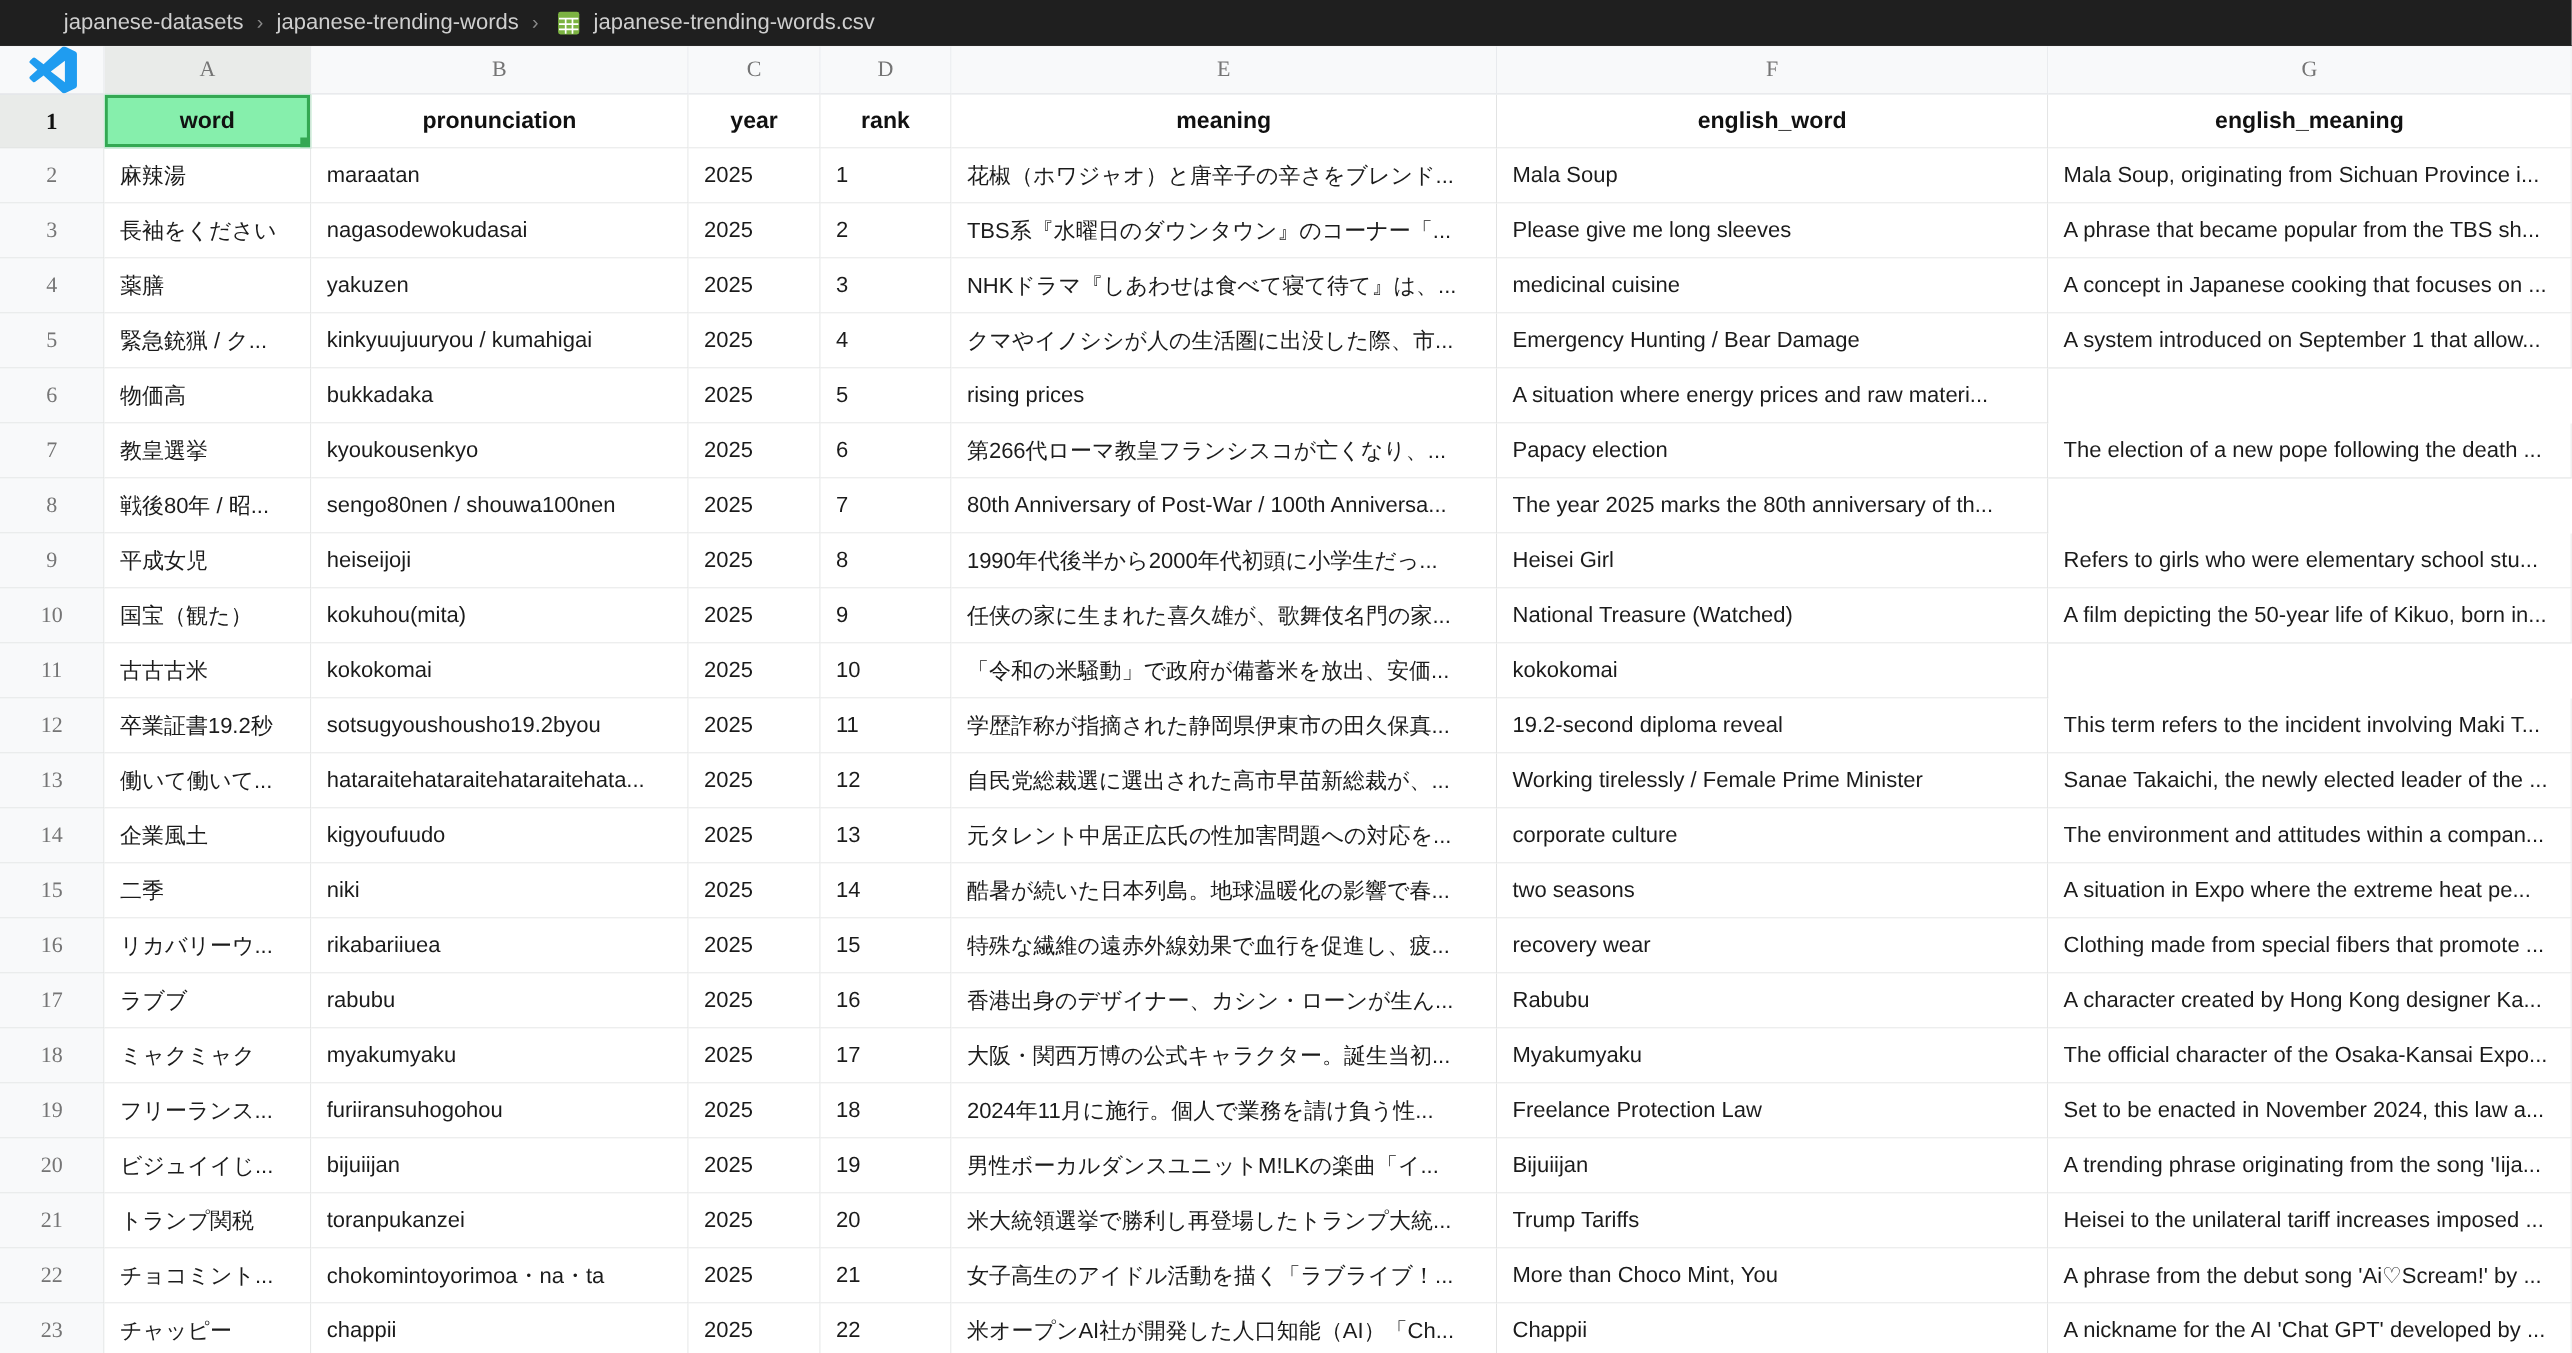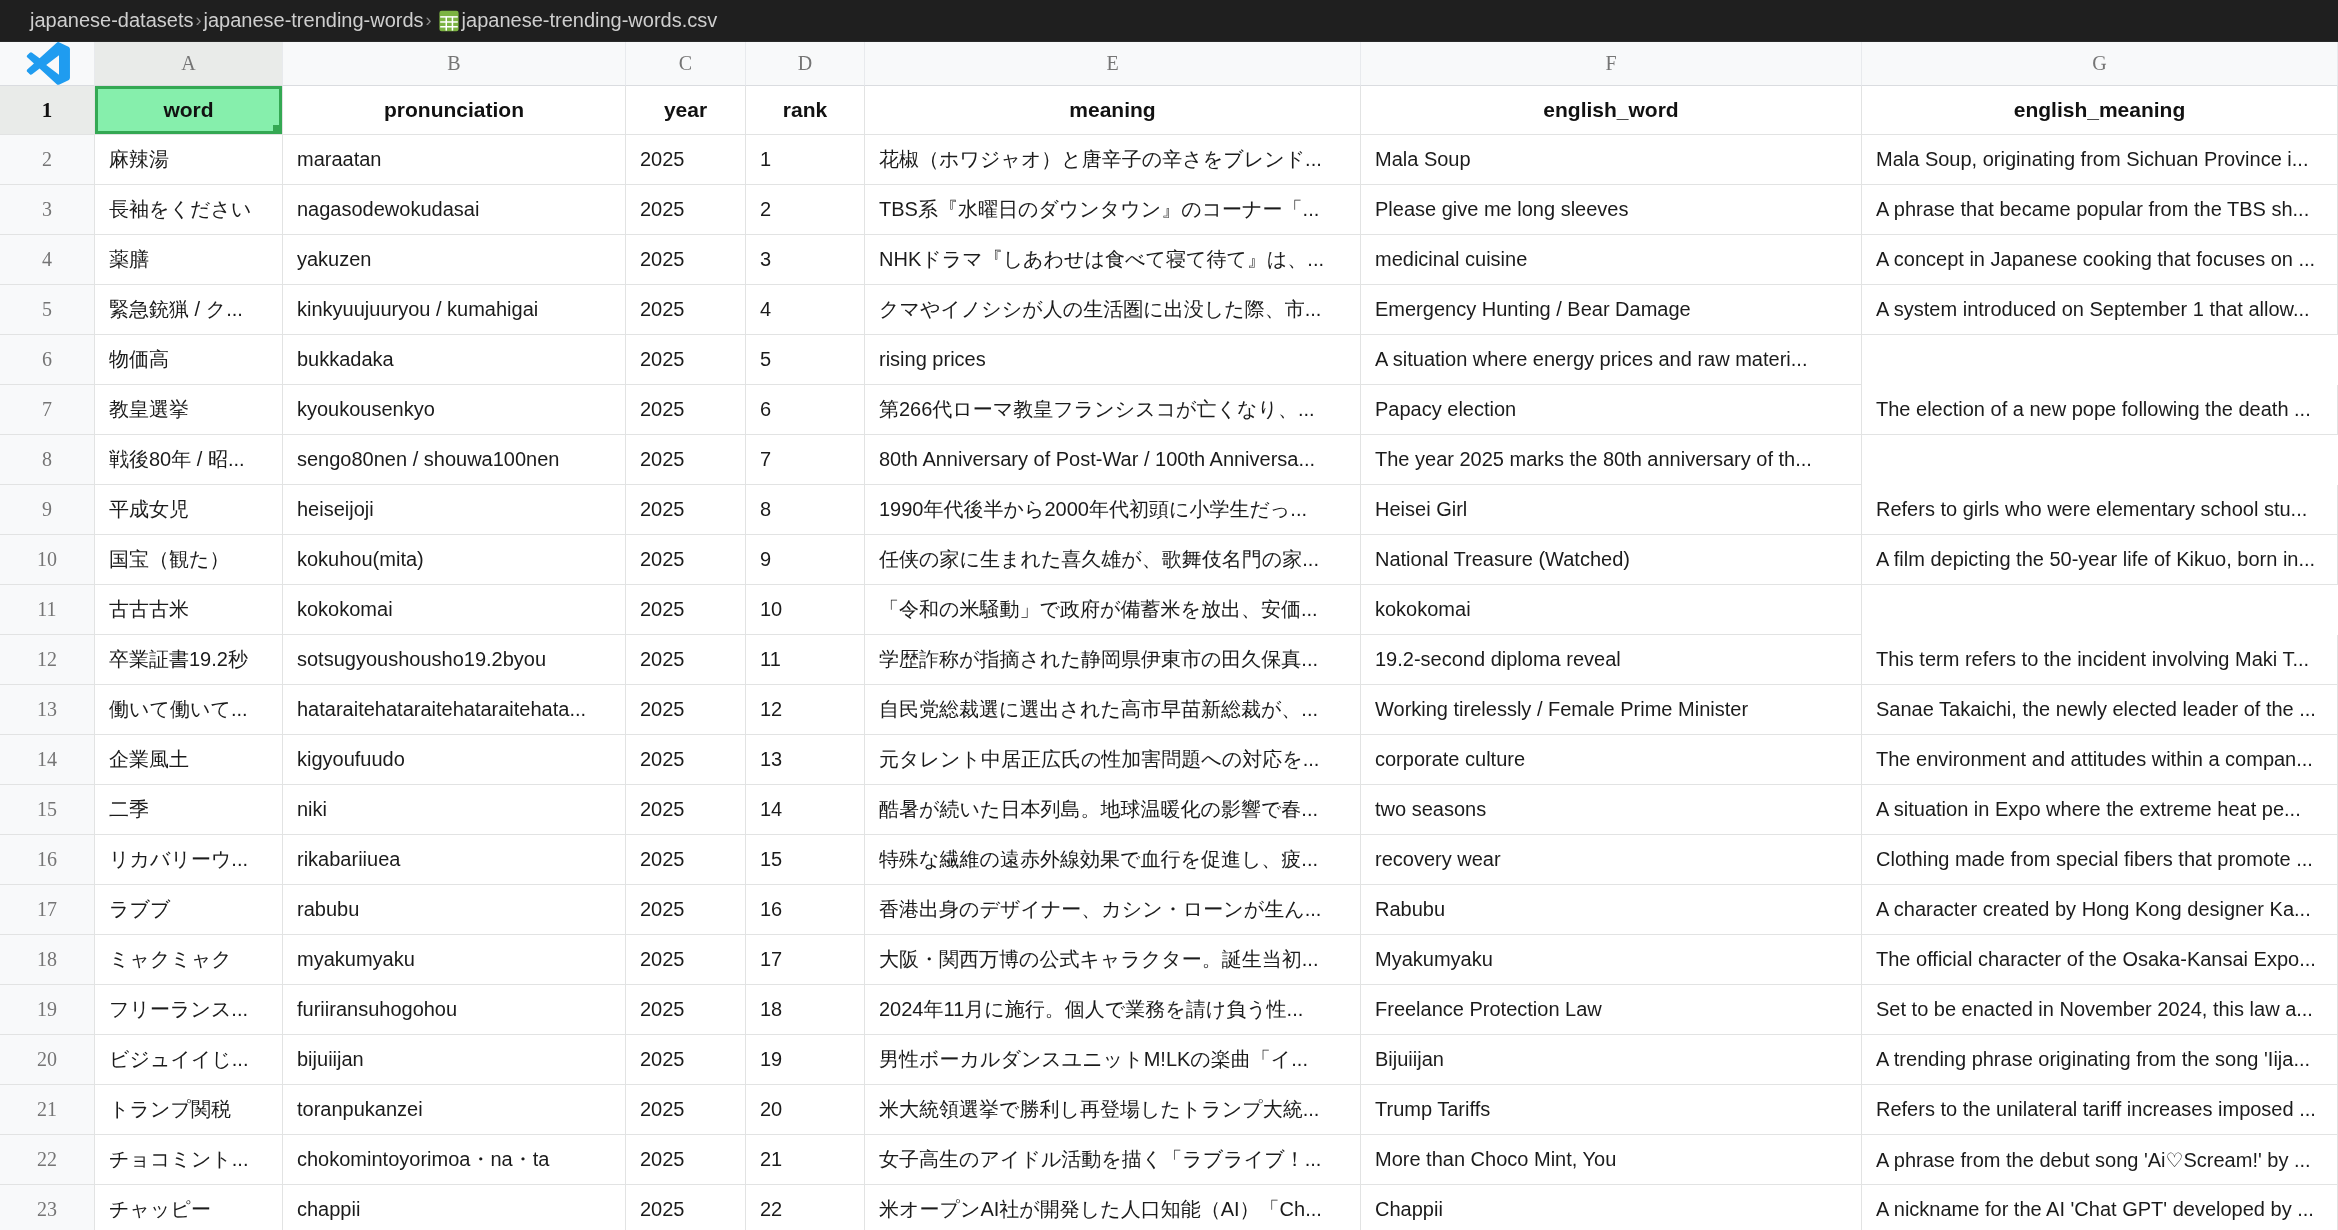--- a/index.html
+++ b/index.html
@@ -2,21 +2,21 @@
 <html><head>
 <meta charset="utf-8">
 <style>
   * { margin:0; padding:0; box-sizing:border-box; }
   html,body { width:2338px; height:1230px; overflow:hidden; background:#fff;
               font-family:"Liberation Sans", sans-serif; }
 
   
   .topbar { height:42px; background:#1f1f1f; display:flex; align-items:center;
             padding-left:30px; border-bottom:1px solid #2a2a2a; }
-  .breadcrumb { display:flex; align-items:center; font-size:20px; color:#cfcfcf; }
+  .breadcrumb { display:flex; align-items:center; gap:10px; font-size:20px; color:#cfcfcf;margin-left:28px; }
   .breadcrumb .sep { color:#8a8a8a; font-size:18px; padding:0 2px; }
   .breadcrumb .fileicon { display:flex; align-items:center; margin:0 2px 0 4px; }
 
   
   .sheet { height:1188px; overflow:hidden; background:#fff; }
   .grid-row { display:grid; grid-template-columns:95px 188px 343px 120px 119px 496px 501px 476px; }
 
   .cell { border-right:1px solid #e2e3e3; border-bottom:1px solid #e2e3e3;
           display:flex; align-items:center; overflow:hidden; white-space:nowrap;
           font-size:20px; color:#1b1b1b; background:#fff; padding:0 14px; }
@@ -288,21 +288,21 @@
         <div class="cell">A trending phrase originating from the song 'Iija...</div>
       </div>
       <div class="grid-row data-row">
         <div class="cell gutter">21</div>
         <div class="cell">トランプ関税</div>
         <div class="cell">toranpukanzei</div>
         <div class="cell">2025</div>
         <div class="cell">20</div>
         <div class="cell">米大統領選挙で勝利し再登場したトランプ大統...</div>
         <div class="cell">Trump Tariffs</div>
-        <div class="cell">Refers to the unilateral tariff increases imposed ...</div>
+        <div class="cell">Heisei to the unilateral tariff increases imposed ...</div>
       </div>
       <div class="grid-row data-row">
         <div class="cell gutter">22</div>
         <div class="cell">チョコミント...</div>
         <div class="cell">chokomintoyorimoa・na・ta</div>
         <div class="cell">2025</div>
         <div class="cell">21</div>
         <div class="cell">女子高生のアイドル活動を描く「ラブライブ！...</div>
         <div class="cell">More than Choco Mint, You</div>
         <div class="cell">A phrase from the debut song 'Ai♡Scream!' by ...</div>

